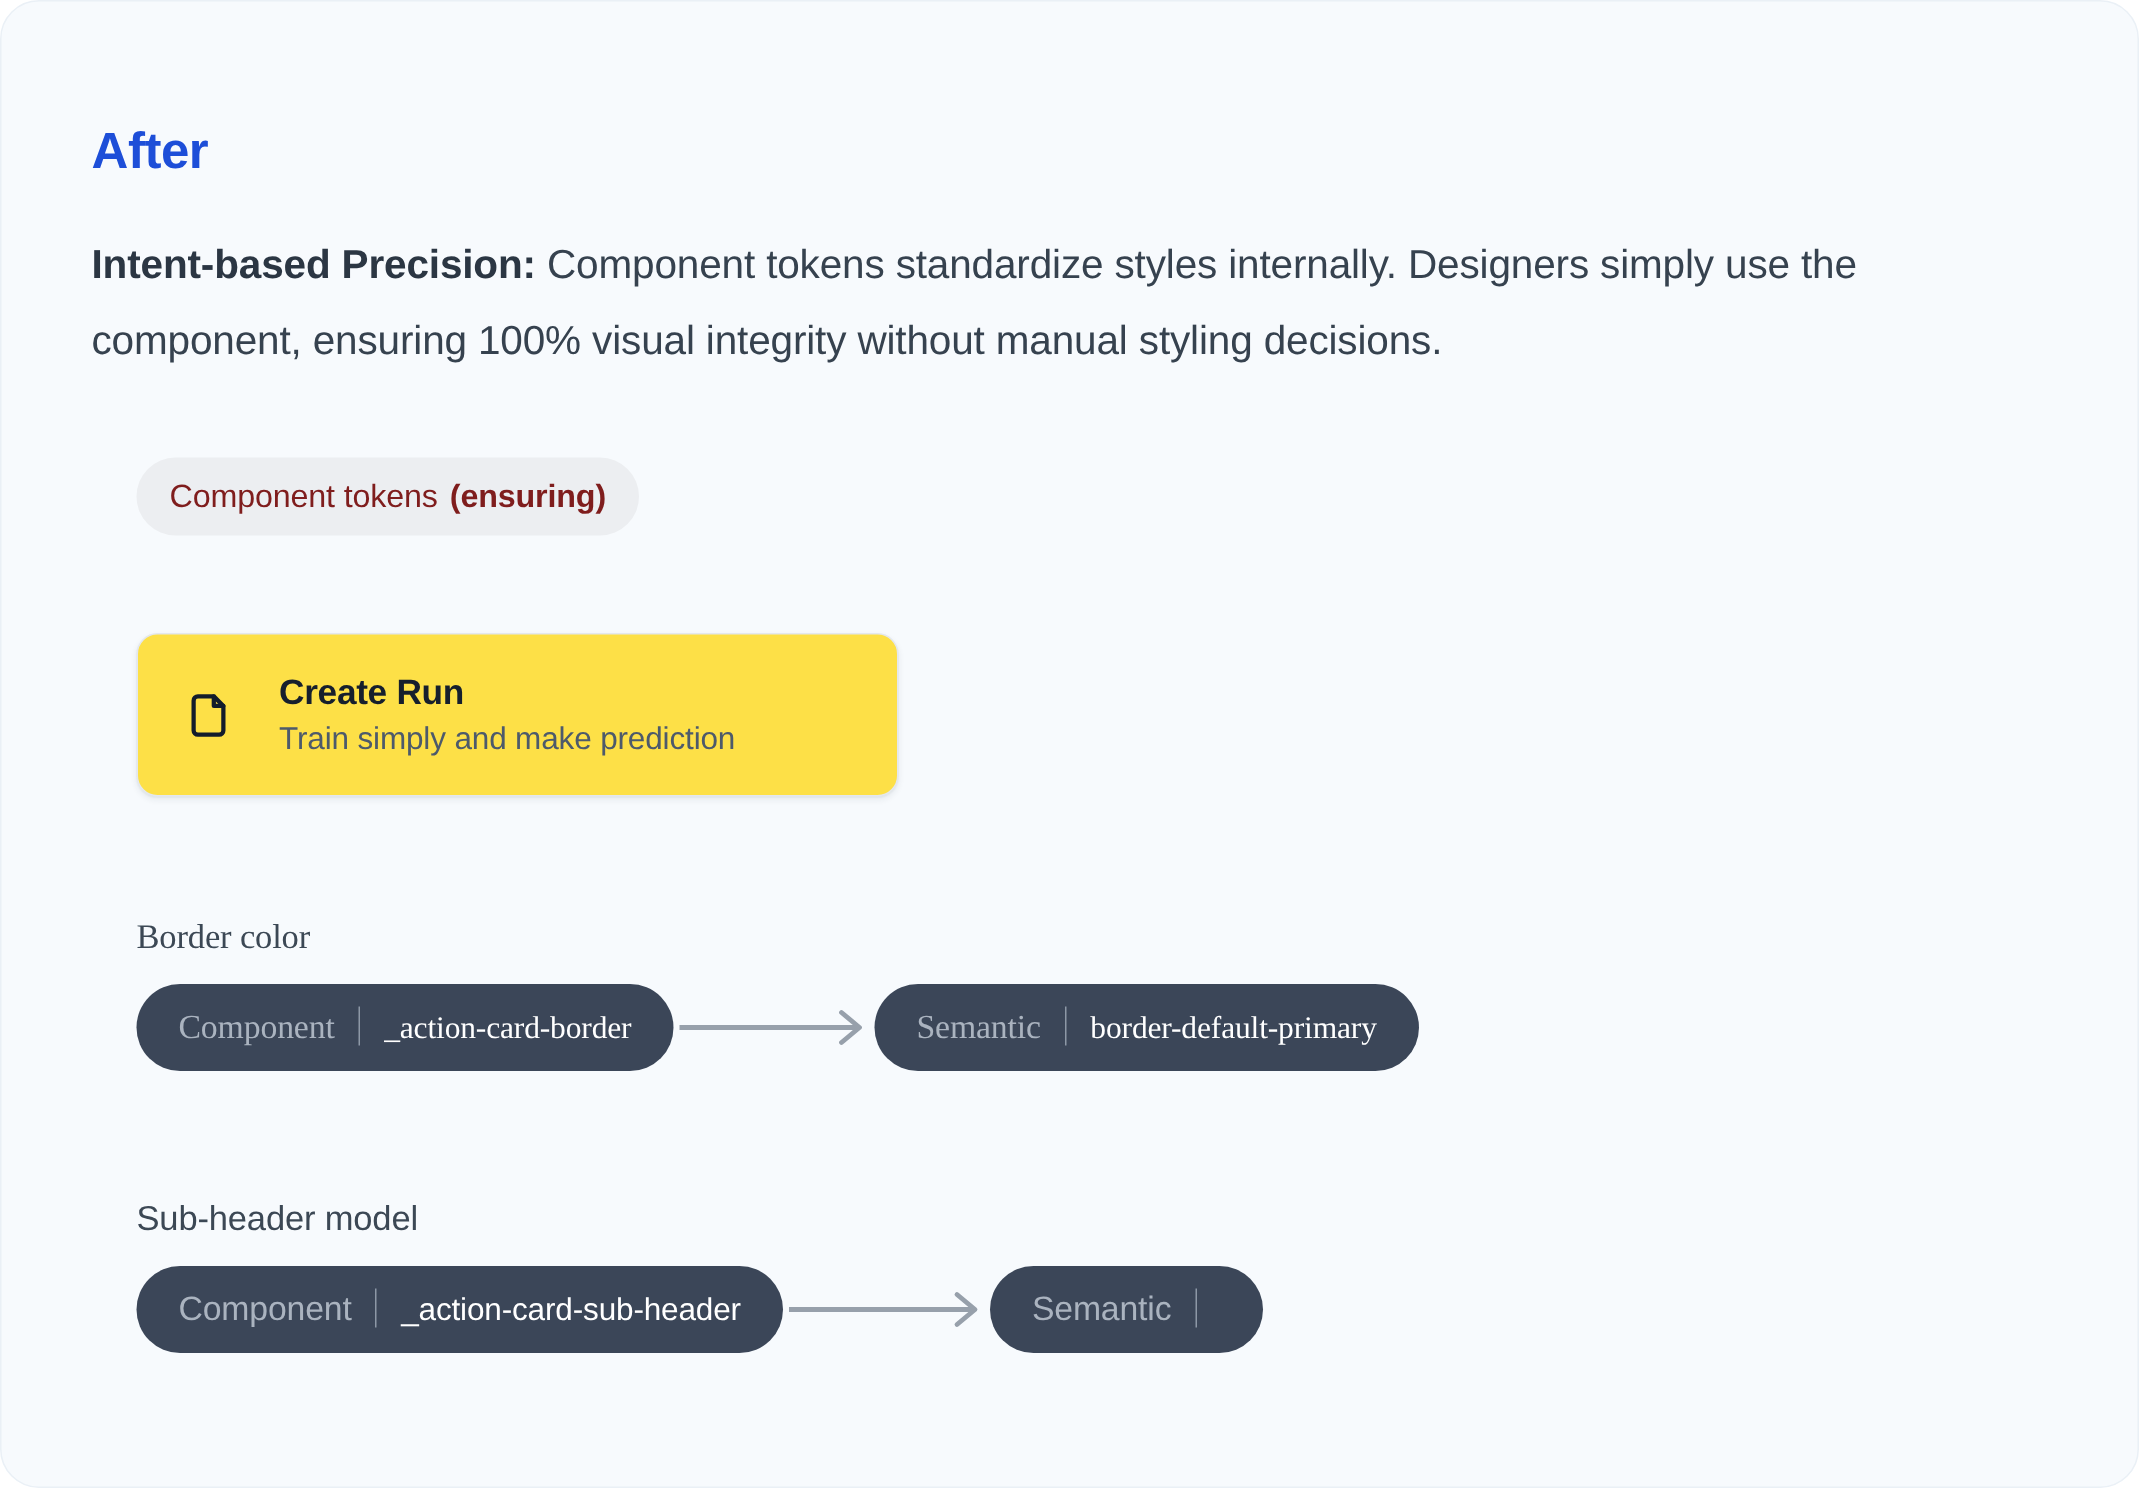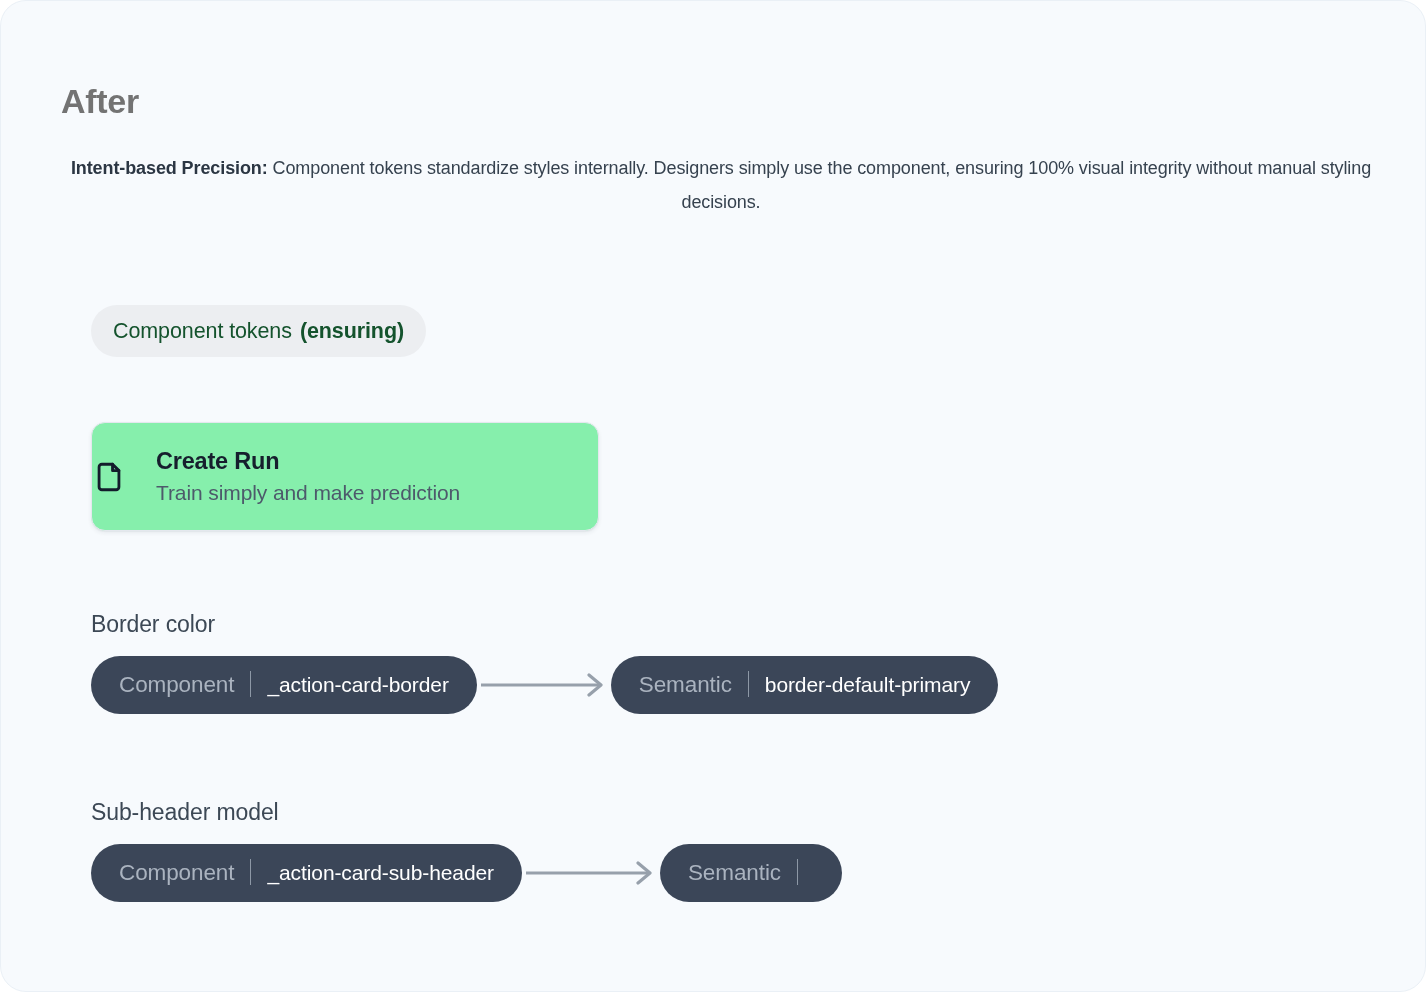--- a/index.html
+++ b/index.html
@@ -26,75 +26,75 @@
   }
 
   
   .section-title {
     position: absolute;
     left: 60px;
     top: 82px;
     font-size: 34px;
     font-weight: 700;
     letter-spacing: -0.3px;
-    color: #737373;
+    color: #1d4ed8;
     line-height: 1.1;
   }
 
   .section-desc {
     position: absolute;
     left: 60px;
     top: 150px;
     width: 1320px;
-    font-size: 18px;
+    font-size: 27px;
     line-height: 1.9;
     color: #36424f;
     letter-spacing: -0.1px;
-    text-align: center;
   }
   .section-desc .lead {
     font-weight: 700;
     color: #2b3643;
   }
 
   
   .group-badge {
     position: absolute;
     left: 90px;
     top: 304px;
     display: inline-flex;
     align-items: center;
     height: 52px;
     padding: 0 22px;
     border-radius: 26px;
     background: #eceef1;
     font-size: 21.5px;
-    color: #14532d;
+    color: #7f1d1d;
     letter-spacing: -0.1px;
     white-space: nowrap;
   }
   .group-badge .badge-strong {
     font-weight: 700;
     margin-left: 8px;
   }
 
   
   .action-card {
     position: absolute;
     left: 90px;
     top: 421px;
     width: 508px;
     height: 109px;
     box-sizing: border-box;
-    background: #86efac;
+    background: #fde047;
     border: 1px solid #e4e8ee;
     border-radius: 14px;
     box-shadow: 0 2px 4px rgba(28, 40, 58, 0.07), 0 1px 1px rgba(28,40,58,0.04);
     display: flex;
     align-items: center;
+    padding-left: 30px;
   }
   .action-card-icon {
     width: 34px;
     height: 34px;
     flex: 0 0 34px;
     display: flex;
     align-items: center;
     justify-content: center;
     color: #131c2b;
     margin-right: 30px;
@@ -117,21 +117,21 @@
     line-height: 1.35;
     margin-top: 3px;
     letter-spacing: -0.1px;
   }
 
   
   .mapping-row {
     position: absolute;
     left: 90px;
   }
-  .mapping-row.row-0 { top: 610px; }
+  .mapping-row.row-0 { top: 610px; font-family: Liberation Serif, serif; }
   .mapping-row.row-1 { top: 798px; }
 
   .mapping-label {
     font-size: 23px;
     color: #3c4855;
     letter-spacing: -0.1px;
     margin-bottom: 17px;
     line-height: 1.2;
   }
 

